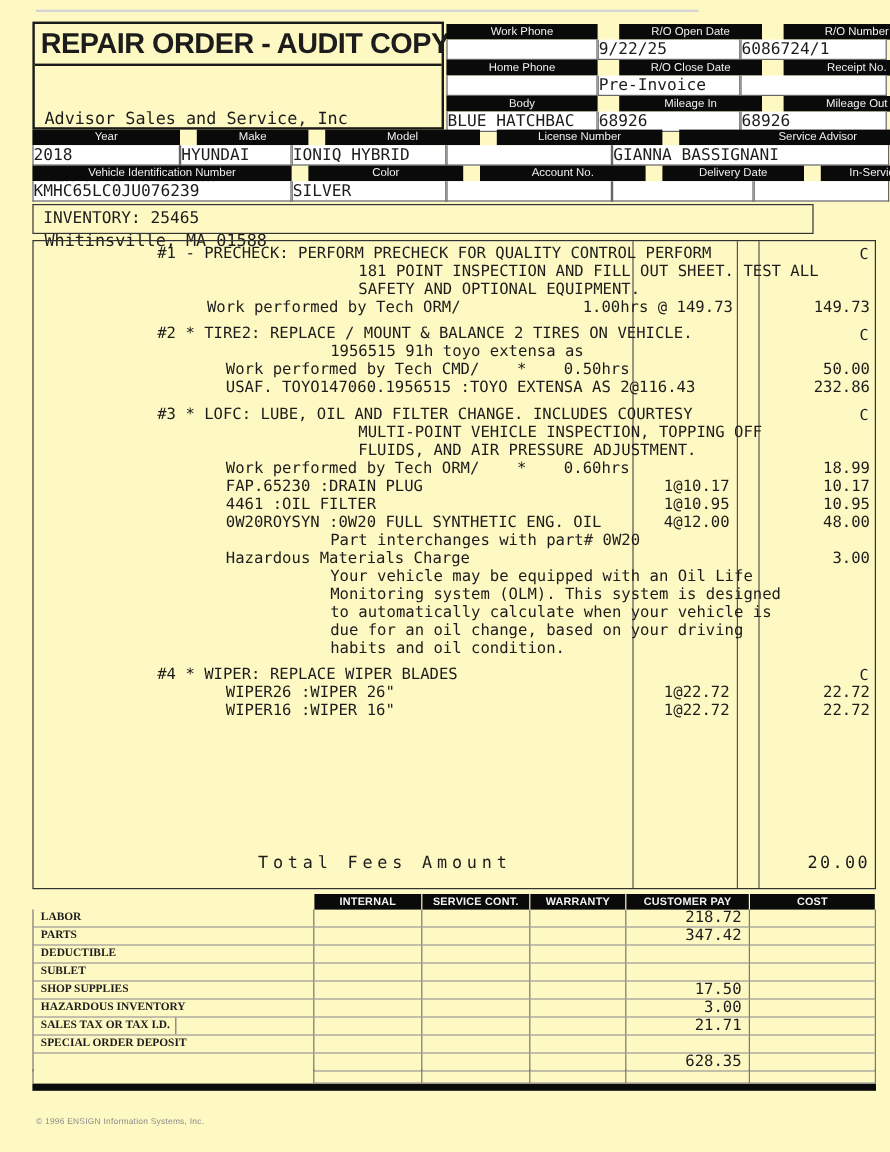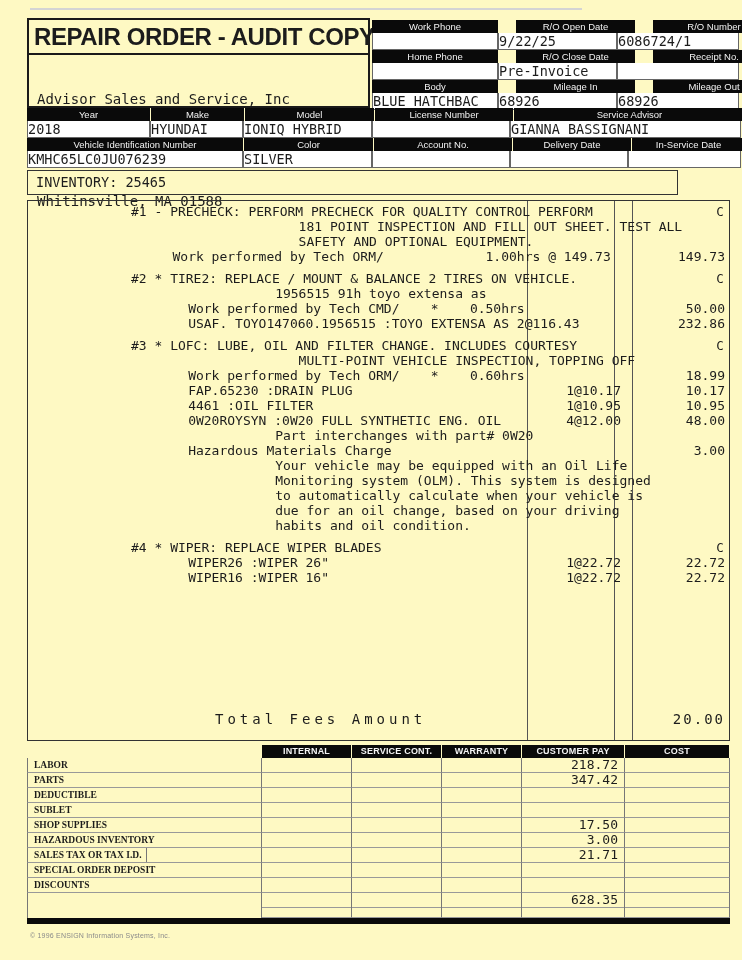--- a/index.html
+++ b/index.html
@@ -20,33 +20,33 @@
   .bar-row{display:grid;grid-template-columns:126px 119px 122px;column-gap:18px;height:13px;}
   .bar-cell{background:#0a0a0a;color:#f2f2f2;font-size:9.5px;text-align:center;line-height:13px;}
   .val-row{display:grid;grid-template-columns:126px 119px 122px;height:17px;}
   .val-cell{border:1px solid #666;border-top:none;background:#fff;
             font-size:13.5px;line-height:16px;}
 
   
   .veh{position:absolute;left:27px;width:714px;}
   .veh-row1{display:grid;grid-template-columns:123px 93px 129px 138px 231px;}
   .veh-row2{display:grid;grid-template-columns:216px 129px 138px 118px 113px;}
-  .veh-bar{height:13px;column-gap:1px;}
+  .veh-bar{height:13px;column-gap:14px;}
   .veh-val{height:17px;}
   .inv-box{position:absolute;left:27px;top:170px;width:651px;height:25px;border:1.5px solid #333;
            box-sizing:border-box;font-size:13.5px;line-height:22px;padding-left:8px;}
 
   
   .items-box{position:absolute;left:27px;top:200px;width:703px;height:541px;border:1.5px solid #333;
              box-sizing:border-box;display:flex;flex-direction:column;padding-top:3px;align-items:flex-end;}
   .vline{position:absolute;top:0;bottom:0;width:1px;background:#555;}
   .v1{left:499px}.v2{left:586px}.v3{left:604px}
   .li-row{display:flex;position:relative;height:15px;line-height:15px;font-size:13px;flex:none;}
   .li-t{width:499px;flex:none;white-space:pre;padding-left:6px;box-sizing:border-box;}
-  .li-q{position:absolute;left:392px;width:86px;text-align:right;white-space:pre;}
+  .li-q{position:absolute;left:379px;width:86px;text-align:right;white-space:pre;}
   .li-a{width:87px;flex:none;text-align:right;padding-right:4px;box-sizing:border-box;}
   .li-c{width:18px;flex:none;text-align:center;font-size:12.5px;}
   .li-sep{border-top:1px dashed #555;height:0;margin:3px 0;flex:none;}
   .li-spacer{flex:1;}
   .li-total{display:flex;height:18px;line-height:18px;font-size:14px;margin-bottom:12px;flex:none;}
   .li-total .tt{width:499px;flex:none;padding-left:72px;letter-spacing:4px;box-sizing:border-box;white-space:nowrap;}
   .li-total .ta{width:87px;flex:none;text-align:right;padding-right:4px;letter-spacing:2px;box-sizing:border-box;}
 
   
   .summary{position:absolute;left:27px;top:745px;width:703px;}
@@ -189,20 +189,23 @@
 
     <div class="li-row">
         <span class="li-t">#3 * LOFC: LUBE, OIL AND FILTER CHANGE. INCLUDES COURTESY</span>
         <span class="li-a"></span>
         <span class="li-c">C</span>
       </div>
     <div class="li-row">
         <span class="li-t">        MULTI-POINT VEHICLE INSPECTION, TOPPING OFF</span>
       </div>
     <div class="li-row">
+        <span class="li-t">        FLUIDS, AND AIR PRESSURE ADJUSTMENT.</span>
+      </div>
+    <div class="li-row">
         <span class="li-t">     Work performed by Tech ORM/    *    0.60hrs</span>
         <span class="li-a">18.99</span>
       </div>
     <div class="li-row">
         <span class="li-t">     FAP.65230 :DRAIN PLUG</span>
         <span class="li-q">1@10.17</span>
         <span class="li-a">10.17</span>
       </div>
     <div class="li-row">
         <span class="li-t">     4461 :OIL FILTER</span>
@@ -331,28 +334,20 @@
       <div class="sum-cell"></div>
     </div>
     <div class="sum-row">
       <div class="sum-label">SPECIAL ORDER DEPOSIT</div>
       <div class="sum-cell"></div>
         <div class="sum-cell"></div>
         <div class="sum-cell"></div>
       <div class="sum-cell sum-val"></div>
       <div class="sum-cell"></div>
     </div>
-    <div class="sum-row">
-      <div class="sum-label">DISCOUNTS</div>
-      <div class="sum-cell"></div>
-        <div class="sum-cell"></div>
-        <div class="sum-cell"></div>
-      <div class="sum-cell sum-val"></div>
-      <div class="sum-cell"></div>
-    </div>
 
     <div class="sum-row row-a">
       <div class="sum-label"></div>
       <div class="sum-cell"></div>
         <div class="sum-cell"></div>
         <div class="sum-cell"></div>
       <div class="sum-cell sum-val">628.35</div>
       <div class="sum-cell"></div>
     </div>
     <div class="sum-row row-b">

